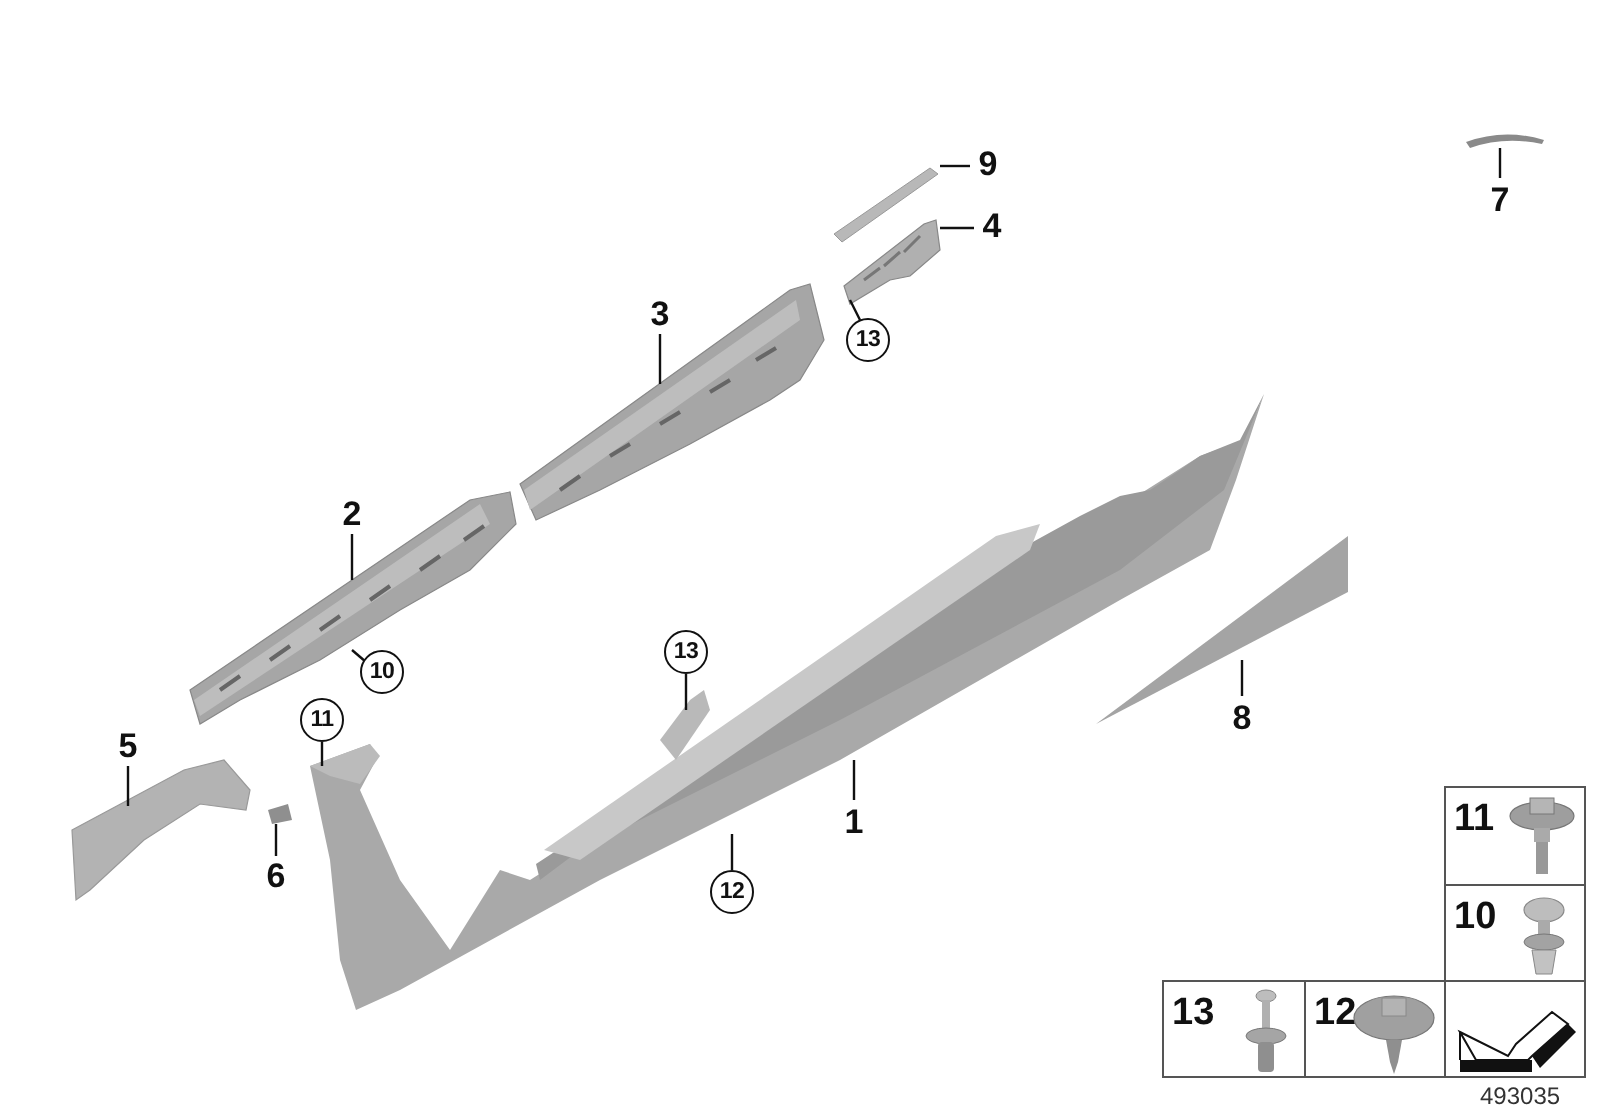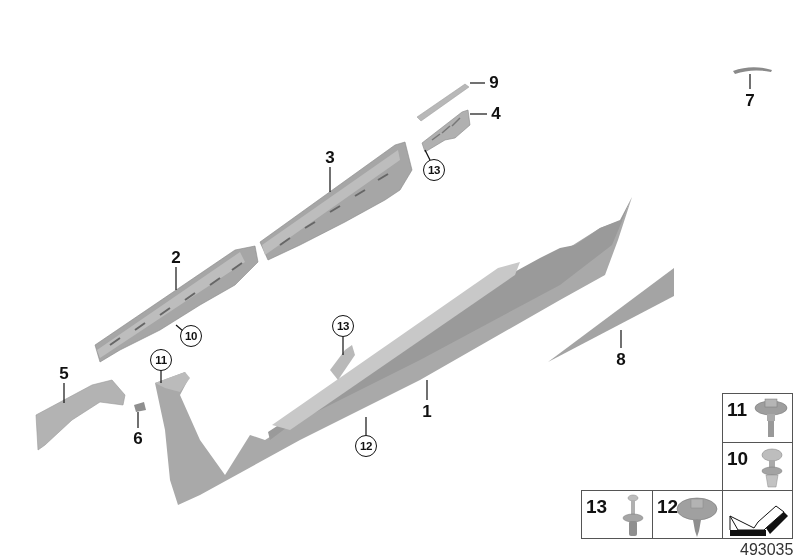--- a/index.html
+++ b/index.html
@@ -3,21 +3,21 @@
 <meta charset="utf-8">
 <style>
   html, body { margin: 0; padding: 0; background: #ffffff; }
   body { width: 800px; height: 560px; position: relative; overflow: hidden; font-family: "Liberation Sans", sans-serif; }
   #diagram { position: absolute; left: 0; top: 0; width: 800px; height: 560px; }
   .lbl { position: absolute; font-family: "Liberation Sans", sans-serif; font-weight: bold; font-size: 17px; color: #111; line-height: 1; transform: translate(-50%, -50%); }
   .circ { position: absolute; width: 20px; height: 20px; border: 1.6px solid #111; border-radius: 50%; background: #fff; font-family: "Liberation Sans", sans-serif; font-weight: bold; font-size: 11.5px; color: #111; display: flex; align-items: center; justify-content: center; transform: translate(-50%, -50%); letter-spacing: -0.3px; }
   .box { position: absolute; border: 1px solid #555; background: #fff; box-sizing: border-box; }
   .box .num { position: absolute; left: 4px; top: 5px; font-weight: bold; font-size: 19px; color: #111; font-family: "Liberation Sans", sans-serif; }
   .box svg { position: absolute; }
-  .diag-no { position: absolute; left: 740px; top: 541px; font-size: 16px; color: #333; font-family: "Liberation Sans", sans-serif; }
+  .diag-no { position: absolute; left: 740px; top: 541px; font-size: 12px; color: #333; font-family: "Liberation Sans", sans-serif; }
 </style>
 </head>
 <body>
 
 <svg id="diagram" viewBox="0 0 800 560" xmlns="http://www.w3.org/2000/svg">
 
   <g>
     <path d="M733 71 Q752 64 772 70 L771 72 Q752 68 735 74 Z" fill="#8a8a8a"></path>
   </g>
   <line x1="750" y1="74" x2="750" y2="89" stroke="#111" stroke-width="1.2"></line>

